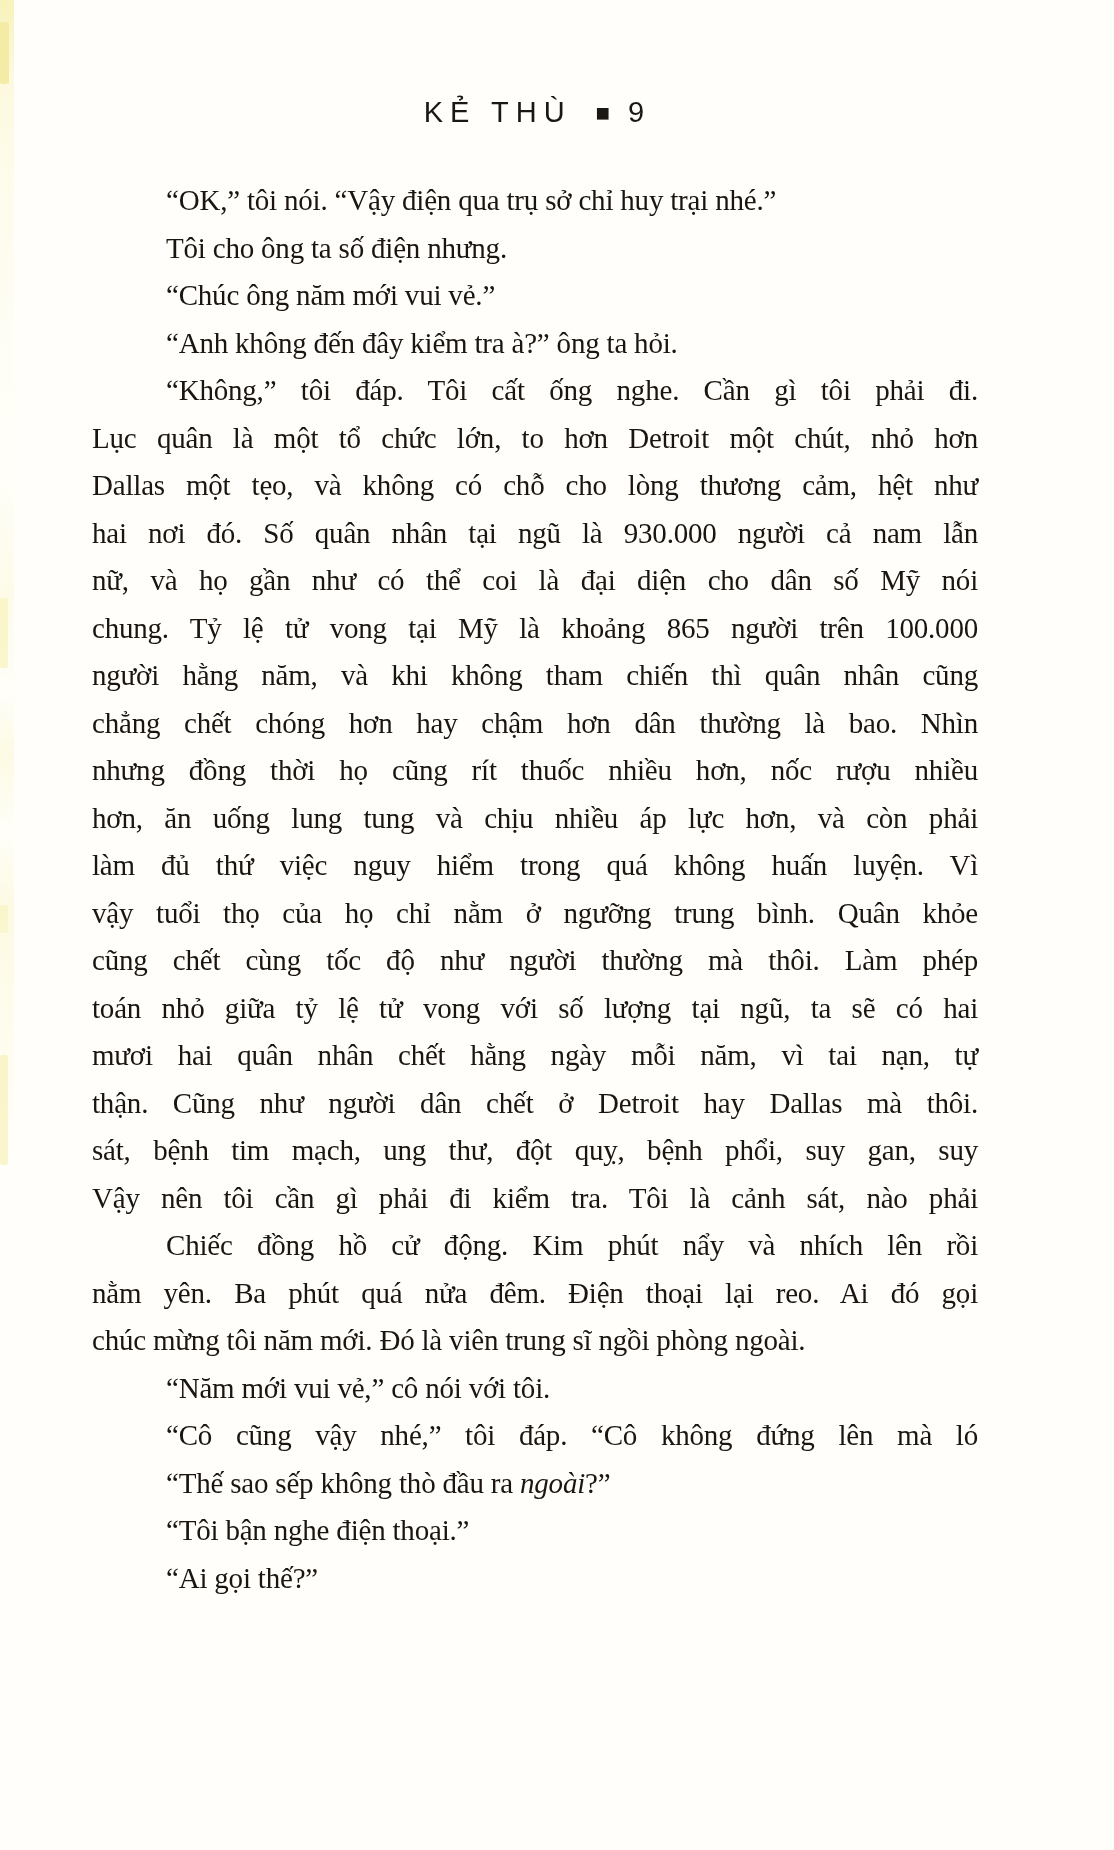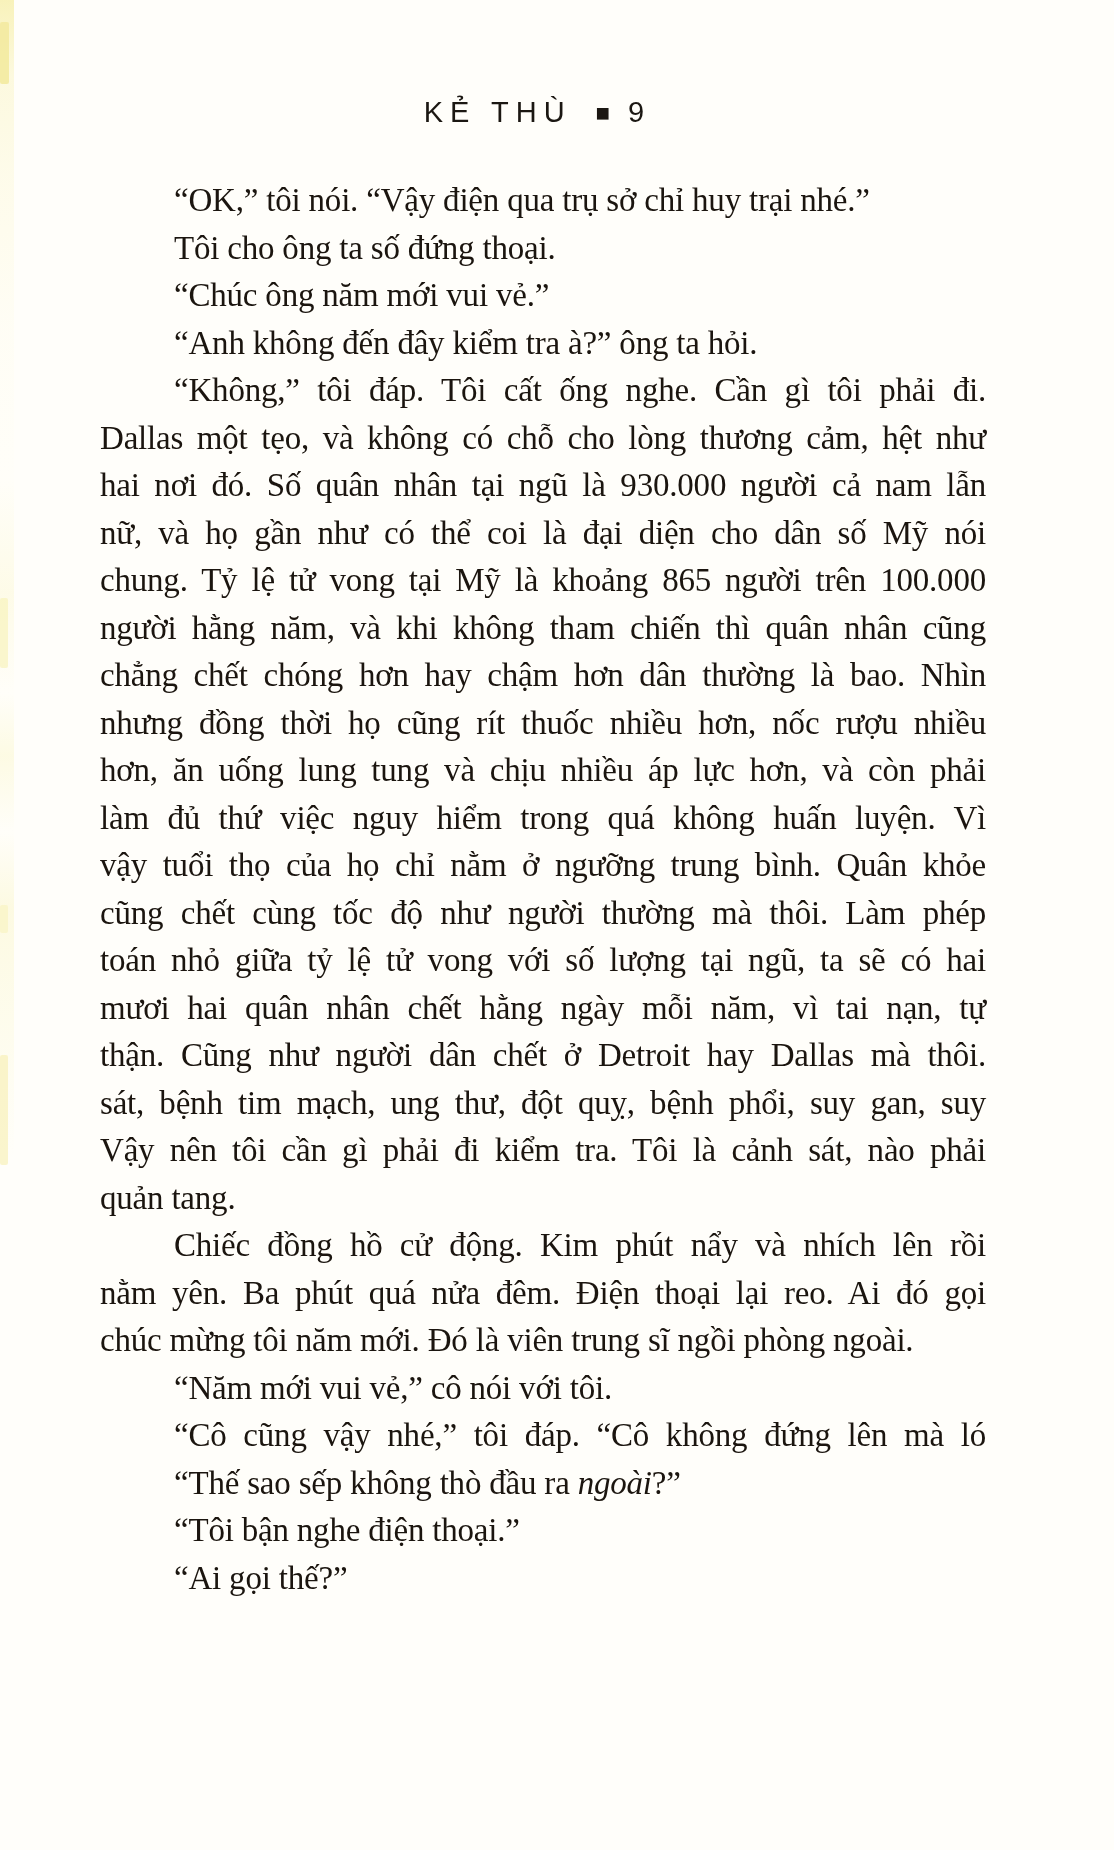--- a/index.html
+++ b/index.html
@@ -54,23 +54,23 @@
     display:inline-block;
     font-size:24px;
     letter-spacing:0;
     margin:0 18px 0 24px;
     transform:translateY(-1px);
   }
   .running-header .pagenum{letter-spacing:2px;}
 
   .body-text{
     position:absolute;
-    left:100px;top:177px;width:886px;
+    left:92px;top:177px;width:886px;
     color:#1b150f;
-    font-size:33px;
+    font-size:29px;
     letter-spacing:-0.2px;
   }
   .line{
     height:47.5px;
     line-height:47.5px;
     text-align:left;
     white-space:normal;
     overflow:visible;
   }
   .line.indent{padding-left:74px;}
@@ -92,41 +92,41 @@
   <div class="edge-mark m2"></div>
   <div class="edge-mark m3"></div>
   <div class="edge-mark m4"></div>
 
   <div class="running-header">
     <span>KẺ THÙ</span><span class="bullet">■</span><span class="pagenum">9</span>
   </div>
 
   <div class="body-text">
       <div class="line indent">“OK,” tôi nói. “Vậy điện qua trụ sở chỉ huy trại nhé.”</div>
-      <div class="line indent">Tôi cho ông ta số đứng thoại.</div>
+      <div class="line indent">Tôi cho ông ta số điện nhưng.</div>
       <div class="line indent">“Chúc ông năm mới vui vẻ.”</div>
       <div class="line indent">“Anh không đến đây kiểm tra à?” ông ta hỏi.</div>
       <div class="line indent justify">“Không,” tôi đáp. Tôi cất ống nghe. Cần gì tôi phải đi.</div>
+      <div class="line justify">Lục quân là một tổ chức lớn, to hơn Detroit một chút, nhỏ hơn</div>
       <div class="line justify">Dallas một tẹo, và không có chỗ cho lòng thương cảm, hệt như</div>
       <div class="line justify">hai nơi đó. Số quân nhân tại ngũ là 930.000 người cả nam lẫn</div>
       <div class="line justify">nữ, và họ gần như có thể coi là đại diện cho dân số Mỹ nói</div>
       <div class="line justify">chung. Tỷ lệ tử vong tại Mỹ là khoảng 865 người trên 100.000</div>
       <div class="line justify">người hằng năm, và khi không tham chiến thì quân nhân cũng</div>
       <div class="line justify">chẳng chết chóng hơn hay chậm hơn dân thường là bao. Nhìn</div>
       <div class="line justify">nhưng đồng thời họ cũng rít thuốc nhiều hơn, nốc rượu nhiều</div>
       <div class="line justify">hơn, ăn uống lung tung và chịu nhiều áp lực hơn, và còn phải</div>
       <div class="line justify">làm đủ thứ việc nguy hiểm trong quá không huấn luyện. Vì</div>
       <div class="line justify">vậy tuổi thọ của họ chỉ nằm ở ngưỡng trung bình. Quân khỏe</div>
       <div class="line justify">cũng chết cùng tốc độ như người thường mà thôi. Làm phép</div>
       <div class="line justify">toán nhỏ giữa tỷ lệ tử vong với số lượng tại ngũ, ta sẽ có hai</div>
       <div class="line justify">mươi hai quân nhân chết hằng ngày mỗi năm, vì tai nạn, tự</div>
       <div class="line justify">thận. Cũng như người dân chết ở Detroit hay Dallas mà thôi.</div>
       <div class="line justify">sát, bệnh tim mạch, ung thư, đột quỵ, bệnh phổi, suy gan, suy</div>
       <div class="line justify">Vậy nên tôi cần gì phải đi kiểm tra. Tôi là cảnh sát, nào phải</div>
-      <div class="line">quản tang.</div>
       <div class="line indent justify">Chiếc đồng hồ cử động. Kim phút nẩy và nhích lên rồi</div>
       <div class="line justify">nằm yên. Ba phút quá nửa đêm. Điện thoại lại reo. Ai đó gọi</div>
       <div class="line">chúc mừng tôi năm mới. Đó là viên trung sĩ ngồi phòng ngoài.</div>
       <div class="line indent">“Năm mới vui vẻ,” cô nói với tôi.</div>
       <div class="line indent justify">“Cô cũng vậy nhé,” tôi đáp. “Cô không đứng lên mà ló</div>
       <div class="line indent"><span>“Thế sao sếp không thò đầu ra </span><span class="italic">ngoài</span><span>?”</span></div>
       <div class="line indent">“Tôi bận nghe điện thoại.”</div>
       <div class="line indent">“Ai gọi thế?”</div>
     </div>
 

